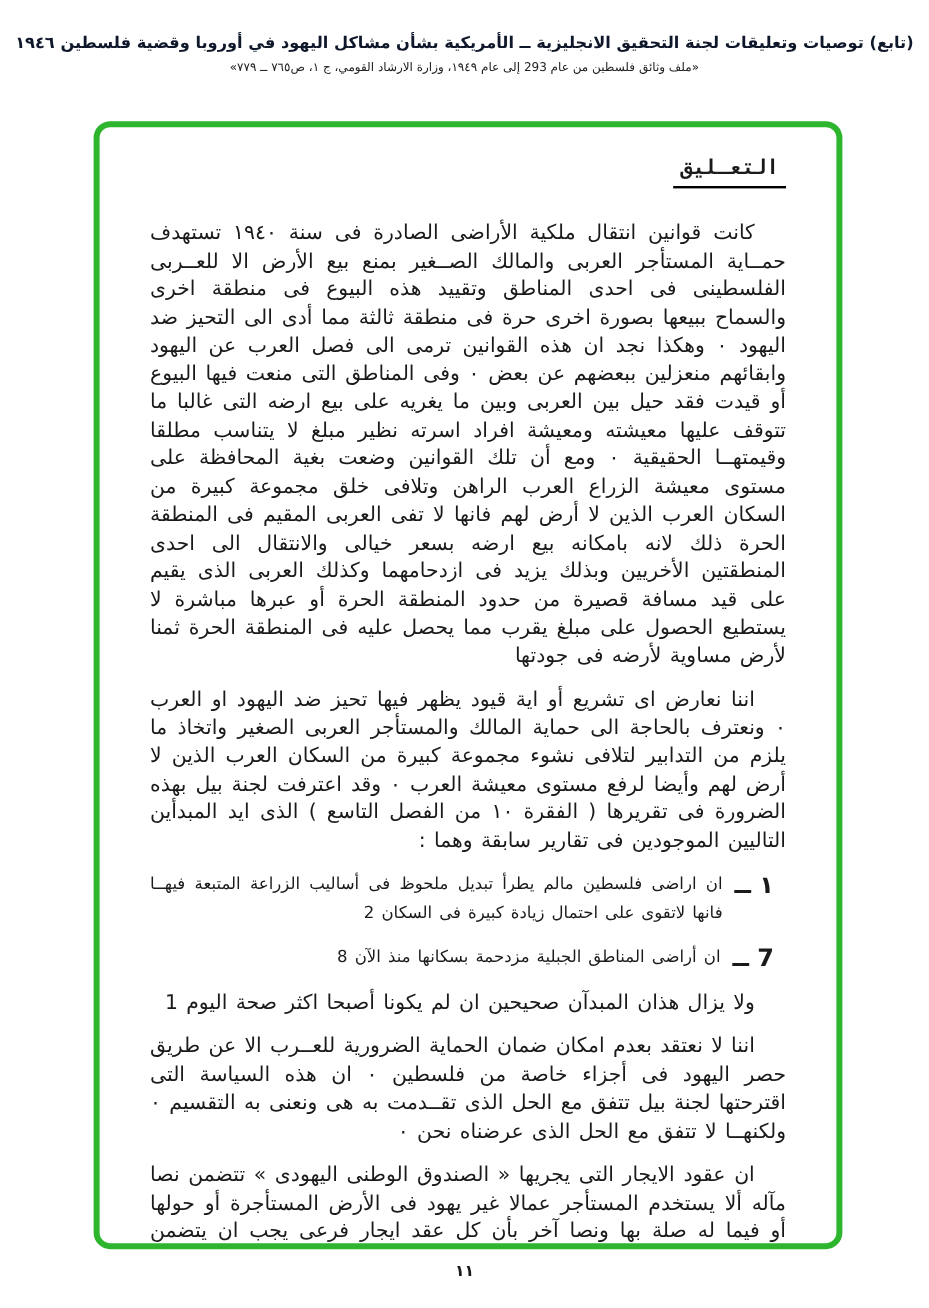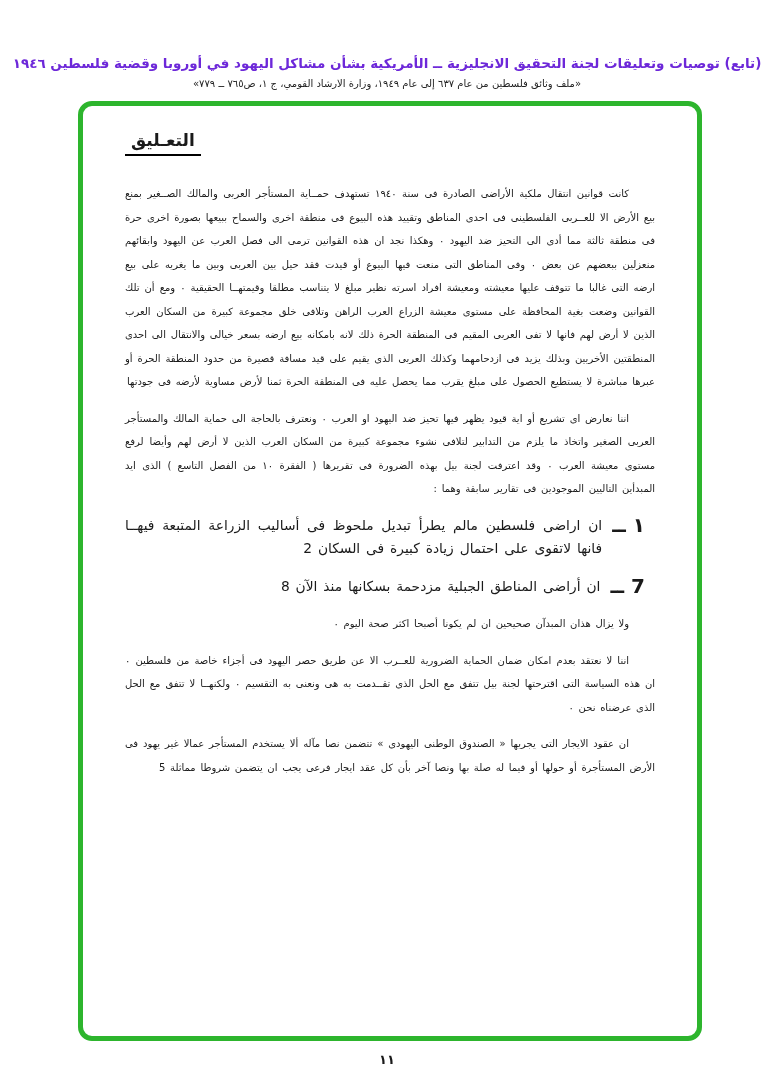--- a/index.html
+++ b/index.html
@@ -18,22 +18,21 @@
   }
   .page-header {
     direction: rtl;
     text-align: center;
     padding-top: 28px;
   }
   .page-header .line1 {
     font-size: 13.5px;
     font-weight: bold;
     letter-spacing: 0.2px;
-    color: #6d28d9;
-    margin-top: 27px;
+    color: #0f172a;
   }
   .page-header .line2 {
     font-size: 10px;
     margin-top: 7px;
     color: #222;
   }
   .frame {
     position: absolute;
     left: 78px;
     top: 101px;
@@ -41,32 +40,33 @@
     height: 940px;
     box-sizing: border-box;
     border: 5px solid #2db52d;
     border-radius: 14px;
     padding: 24px 42px 10px 42px;
     direction: rtl;
     overflow: hidden;
     background: #ffffff;
   }
   .doc-title {
-    text-align: left;
+    text-align: right;
     margin: 0 0 26px 0;
+    font-family: Liberation Mono, monospace;
   }
   .doc-title .title-text {
     display: inline-block;
     font-size: 17px;
     font-weight: bold;
     border-bottom: 2px solid #000;
     padding: 0 6px 4px 6px;
   }
   .para {
-    font-size: 10px;
+    font-size: 17px;
     line-height: 23.5px;
     text-align: justify;
     margin: 0 0 13px 0;
     text-indent: 26px;
     word-spacing: 1.5px;
   }
   .item {
     display: flex;
     gap: 10px;
     margin: 2px 10px 14px 0;
@@ -94,21 +94,21 @@
     direction: rtl;
   }
 </style>
 </head>
 <body>
 
 <div class="page">
 
   <header class="page-header">
     <div class="line1">(تابع) توصيات وتعليقات لجنة التحقيق الانجليزية  ــ  الأمريكية بشأن مشاكل اليهود في أوروبا وقضية فلسطين ١٩٤٦</div>
-    <div class="line2">«ملف وثائق فلسطين من عام ٦٣٧ إلى عام ١٩٤٩، وزارة الارشاد القومي، ج ١، ص٧٦٥ ــ ٧٧٩»</div>
+    <div class="line2">«ملف وثائق فلسطين من عام 293 إلى عام ١٩٤٩، وزارة الارشاد القومي، ج ١، ص٧٦٥ ــ ٧٧٩»</div>
   </header>
 
   <div class="frame">
 
     <div class="doc-title">
       <span class="title-text">التعـليق</span>
     </div>
 
     <p class="para">كانت قوانين انتقال ملكية الأراضى الصادرة فى سنة ١٩٤٠ تستهدف حمــاية المستأجر العربى والمالك الصــغير بمنع بيع الأرض الا للعــربى الفلسطينى فى احدى المناطق وتقييد هذه البيوع فى منطقة اخرى والسماح ببيعها بصورة اخرى حرة فى منطقة ثالثة مما أدى الى التحيز ضد اليهود ٠ وهكذا نجد ان هذه القوانين ترمى الى فصل العرب عن اليهود وابقائهم منعزلين ببعضهم عن بعض ٠ وفى المناطق التى منعت فيها البيوع أو قيدت فقد حيل بين العربى وبين ما يغريه على بيع ارضه التى غالبا ما تتوقف عليها معيشته ومعيشة افراد اسرته نظير مبلغ لا يتناسب مطلقا وقيمتهــا الحقيقية ٠ ومع أن تلك القوانين وضعت بغية المحافظة على مستوى معيشة الزراع العرب الراهن وتلافى خلق مجموعة كبيرة من السكان العرب الذين لا أرض لهم فانها لا تفى العربى المقيم فى المنطقة الحرة ذلك لانه بامكانه بيع ارضه بسعر خيالى والانتقال الى احدى المنطقتين الأخريين وبذلك يزيد فى ازدحامهما وكذلك العربى الذى يقيم على قيد مسافة قصيرة من حدود المنطقة الحرة أو عبرها مباشرة لا يستطيع الحصول على مبلغ يقرب مما يحصل عليه فى المنطقة الحرة ثمنا لأرض مساوية لأرضه فى جودتها</p>
 
@@ -117,21 +117,21 @@
     <div class="item">
       <span class="num">١ ــ</span>
       <span class="txt">ان اراضى فلسطين مالم يطرأ تبديل ملحوظ فى أساليب الزراعة المتبعة فيهــا فانها لاتقوى على احتمال زيادة كبيرة فى السكان 2</span>
     </div>
 
     <div class="item">
       <span class="num">7 ــ</span>
       <span class="txt">ان أراضى المناطق الجبلية مزدحمة بسكانها منذ الآن 8</span>
     </div>
 
-    <p class="para">ولا يزال هذان المبدآن صحيحين ان لم يكونا أصبحا اكثر صحة اليوم ٠</p>
+    <p class="para">ولا يزال هذان المبدآن صحيحين ان لم يكونا أصبحا اكثر صحة اليوم 1</p>
 
     <p class="para">اننا لا نعتقد بعدم امكان ضمان الحماية الضرورية للعــرب الا عن طريق حصر اليهود فى أجزاء خاصة من فلسطين ٠ ان هذه السياسة التى اقترحتها لجنة بيل تتفق مع الحل الذى تقــدمت به هى ونعنى به التقسيم ٠ ولكنهــا لا تتفق مع الحل الذى عرضناه نحن ٠</p>
 
     <p class="para">ان عقود الايجار التى يجريها « الصندوق الوطنى اليهودى » تتضمن نصا مآله ألا يستخدم المستأجر عمالا غير يهود فى الأرض المستأجرة أو حولها أو فيما له صلة بها ونصا آخر بأن كل عقد ايجار فرعى يجب ان يتضمن شروطا مماثلة 5</p>
 
   </div>
 
   <div class="page-number">١١</div>
 
 </div>

